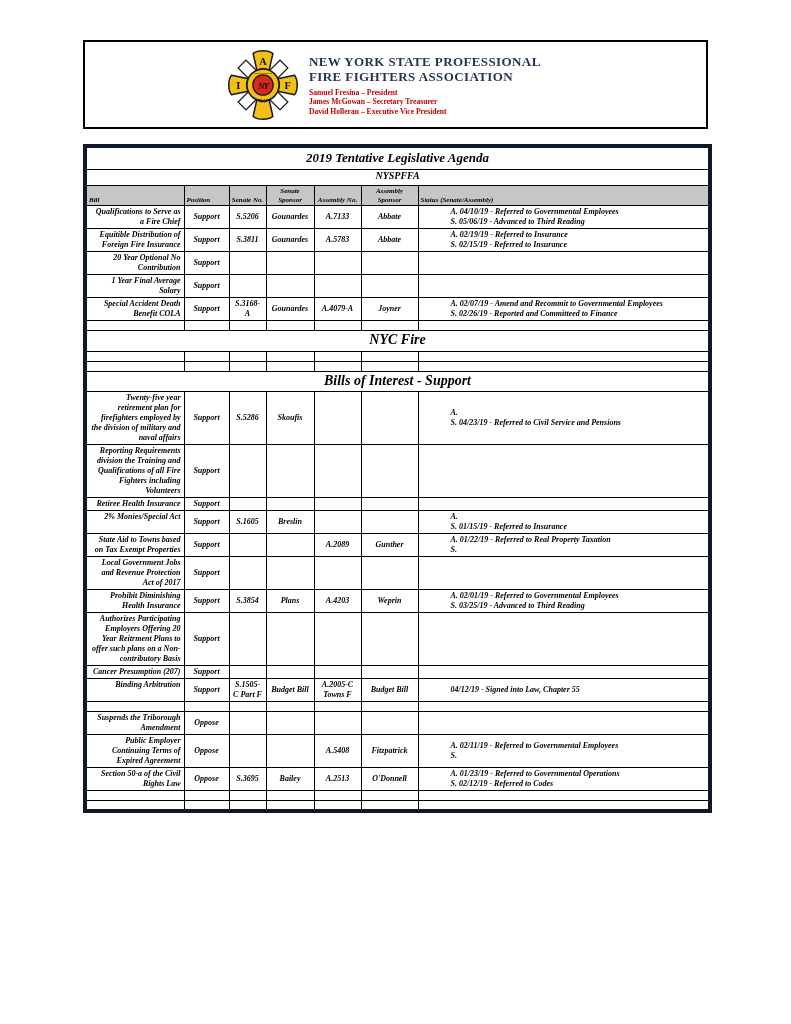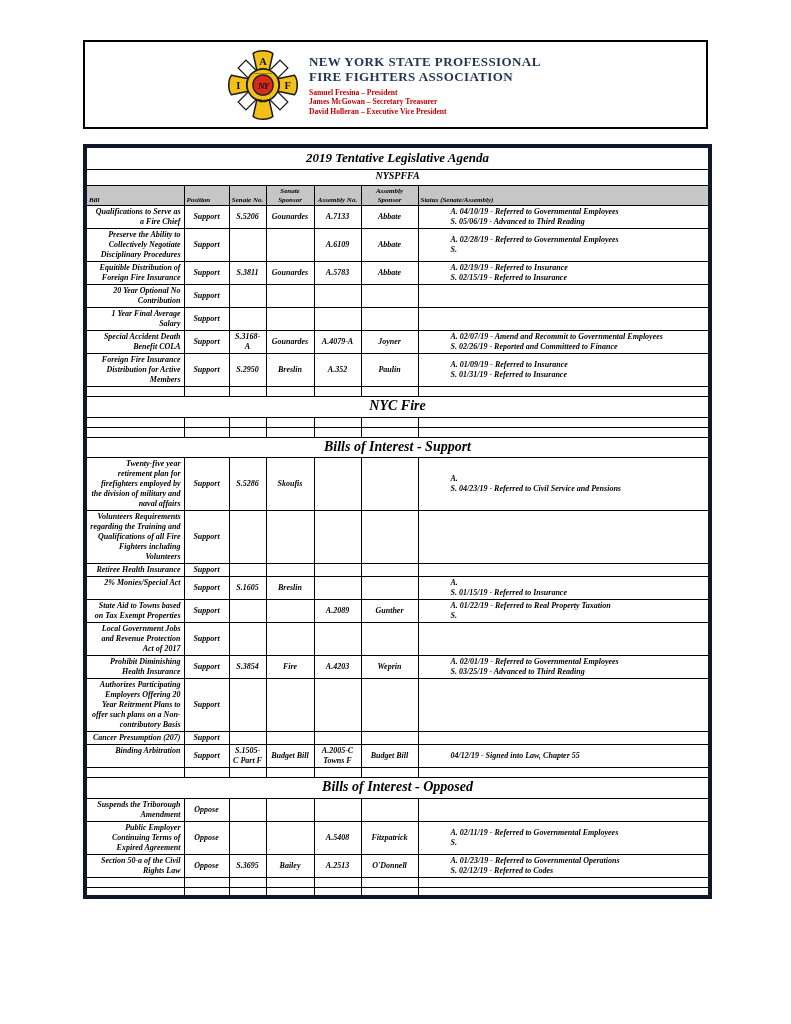--- a/index.html
+++ b/index.html
@@ -134,30 +134,20 @@
           <td class="bill">Qualifications to Serve as a Fire Chief</td>
           <td class="ctr">Support</td>
           <td class="ctr">S.5206</td>
           <td class="ctr">Gounardes</td>
           <td class="ctr">A.7133</td>
           <td class="ctr">Abbate</td>
           <td class="status">A. 04/10/19 - Referred to Governmental Employees
 S. 05/06/19 - Advanced to Third Reading</td>
         </tr>
         <tr>
-          <td class="bill">Preserve the Ability to Collectively Negotiate Disciplinary Procedures</td>
-          <td class="ctr">Support</td>
-          <td class="ctr"></td>
-          <td class="ctr"></td>
-          <td class="ctr">A.6109</td>
-          <td class="ctr">Abbate</td>
-          <td class="status">A. 02/28/19 - Referred to Governmental Employees
-S.</td>
-        </tr>
-        <tr>
           <td class="bill">Equitible Distribution of Foreign Fire Insurance</td>
           <td class="ctr">Support</td>
           <td class="ctr">S.3811</td>
           <td class="ctr">Gounardes</td>
           <td class="ctr">A.5783</td>
           <td class="ctr">Abbate</td>
           <td class="status">A. 02/19/19 - Referred to Insurance
 S. 02/15/19 - Referred to Insurance</td>
         </tr>
         <tr>
@@ -181,30 +171,20 @@
         <tr>
           <td class="bill">Special Accident Death Benefit COLA</td>
           <td class="ctr">Support</td>
           <td class="ctr">S.3168-A</td>
           <td class="ctr">Gounardes</td>
           <td class="ctr">A.4079-A</td>
           <td class="ctr">Joyner</td>
           <td class="status">A. 02/07/19 - Amend and Recommit to Governmental Employees
 S. 02/26/19 - Reported and Committeed to Finance</td>
         </tr>
-        <tr>
-          <td class="bill">Foreign Fire Insurance Distribution for Active Members</td>
-          <td class="ctr">Support</td>
-          <td class="ctr">S.2950</td>
-          <td class="ctr">Breslin</td>
-          <td class="ctr">A.352</td>
-          <td class="ctr">Paulin</td>
-          <td class="status">A. 01/09/19 - Referred to Insurance
-S. 01/31/19 - Referred to Insurance</td>
-        </tr>
         <tr class="empty">
           <td></td>
           <td></td>
           <td></td>
           <td></td>
           <td></td>
           <td></td>
           <td></td>
         </tr>
         <tr class="section-row">
@@ -235,21 +215,21 @@
           <td class="bill">Twenty-five year retirement plan for firefighters employed by the division of military and naval affairs</td>
           <td class="ctr">Support</td>
           <td class="ctr">S.5286</td>
           <td class="ctr">Skoufis</td>
           <td class="ctr"></td>
           <td class="ctr"></td>
           <td class="status">A.
 S. 04/23/19 - Referred to Civil Service and Pensions</td>
         </tr>
         <tr>
-          <td class="bill">Volunteers Requirements regarding the Training and Qualifications of all Fire Fighters including Volunteers</td>
+          <td class="bill">Reporting Requirements division the Training and Qualifications of all Fire Fighters including Volunteers</td>
           <td class="ctr">Support</td>
           <td class="ctr"></td>
           <td class="ctr"></td>
           <td class="ctr"></td>
           <td class="ctr"></td>
           <td class="status"></td>
         </tr>
         <tr>
           <td class="bill">Retiree Health Insurance</td>
           <td class="ctr">Support</td>
@@ -285,21 +265,21 @@
           <td class="ctr"></td>
           <td class="ctr"></td>
           <td class="ctr"></td>
           <td class="ctr"></td>
           <td class="status"></td>
         </tr>
         <tr>
           <td class="bill">Prohibit Diminishing Health Insurance</td>
           <td class="ctr">Support</td>
           <td class="ctr">S.3854</td>
-          <td class="ctr">Fire</td>
+          <td class="ctr">Plans</td>
           <td class="ctr">A.4203</td>
           <td class="ctr">Weprin</td>
           <td class="status">A. 02/01/19 - Referred to Governmental Employees
 S. 03/25/19 - Advanced to Third Reading</td>
         </tr>
         <tr>
           <td class="bill">Authorizes Participating Employers Offering 20 Year Reitrment Plans to offer such plans on a Non-contributory Basis</td>
           <td class="ctr">Support</td>
           <td class="ctr"></td>
           <td class="ctr"></td>
@@ -326,23 +306,20 @@
           <td class="status">04/12/19 - Signed into Law, Chapter 55</td>
         </tr>
         <tr class="empty">
           <td></td>
           <td></td>
           <td></td>
           <td></td>
           <td></td>
           <td></td>
           <td></td>
-        </tr>
-        <tr class="section-row">
-          <td colspan="7">Bills of Interest - Opposed</td>
         </tr>
         <tr>
           <td class="bill">Suspends the Triborough Amendment</td>
           <td class="ctr">Oppose</td>
           <td class="ctr"></td>
           <td class="ctr"></td>
           <td class="ctr"></td>
           <td class="ctr"></td>
           <td class="status"></td>
         </tr>

